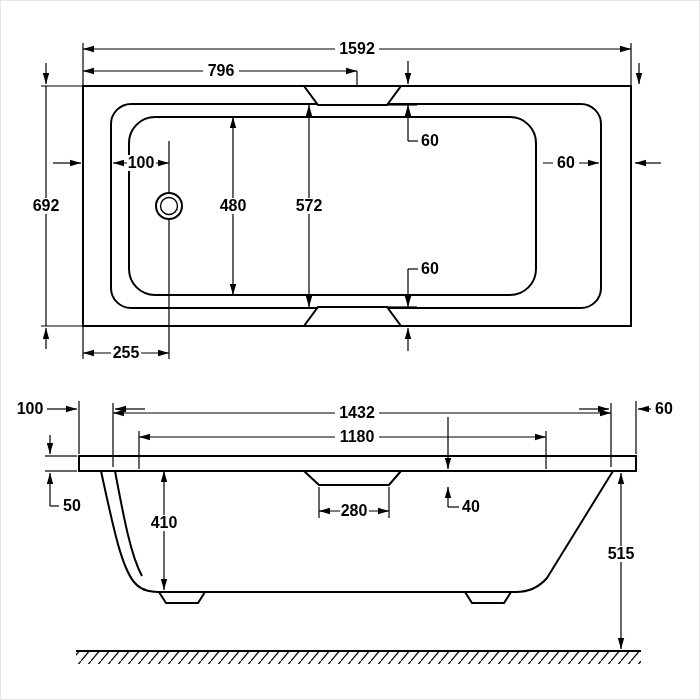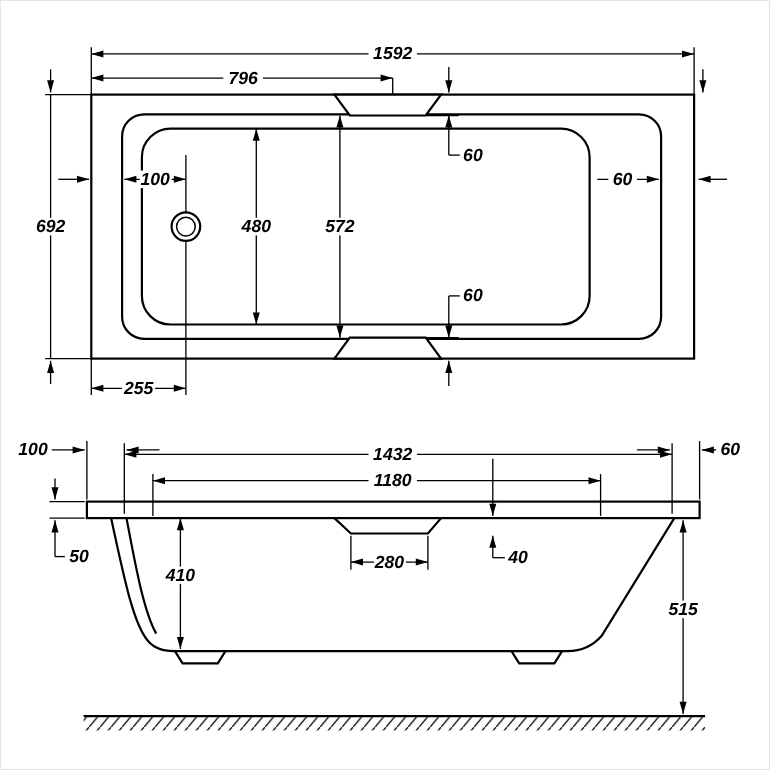--- a/index.html
+++ b/index.html
@@ -1,16 +1,16 @@
 <!DOCTYPE html>
 <html><head>
 <meta charset="utf-8">
 <style>
   html,body{margin:0;padding:0;background:#fff;}
-  .frame{width:700px;height:700px;background:#fff;box-sizing:border-box;border:1px solid #e6e6e6;position:relative;font-style:italic;}
+  .frame{width:700px;height:700px;background:#fff;box-sizing:border-box;border:1px solid #e6e6e6;position:relative;}
   svg{display:block;}
   .obj{stroke:#000;stroke-width:2;fill:none;}
   .objf{stroke:#000;stroke-width:2;fill:#fff;}
   .thin{stroke:#000;stroke-width:1.2;fill:none;}
   .mask{fill:#fff;stroke:none;}
   .lbl{font-family:"Liberation Sans","DejaVu Sans",sans-serif;font-size:16px;font-weight:700;fill:#000;text-anchor:middle;}
   .lbl.start{text-anchor:start;}
 </style>
 </head>
 <body>

